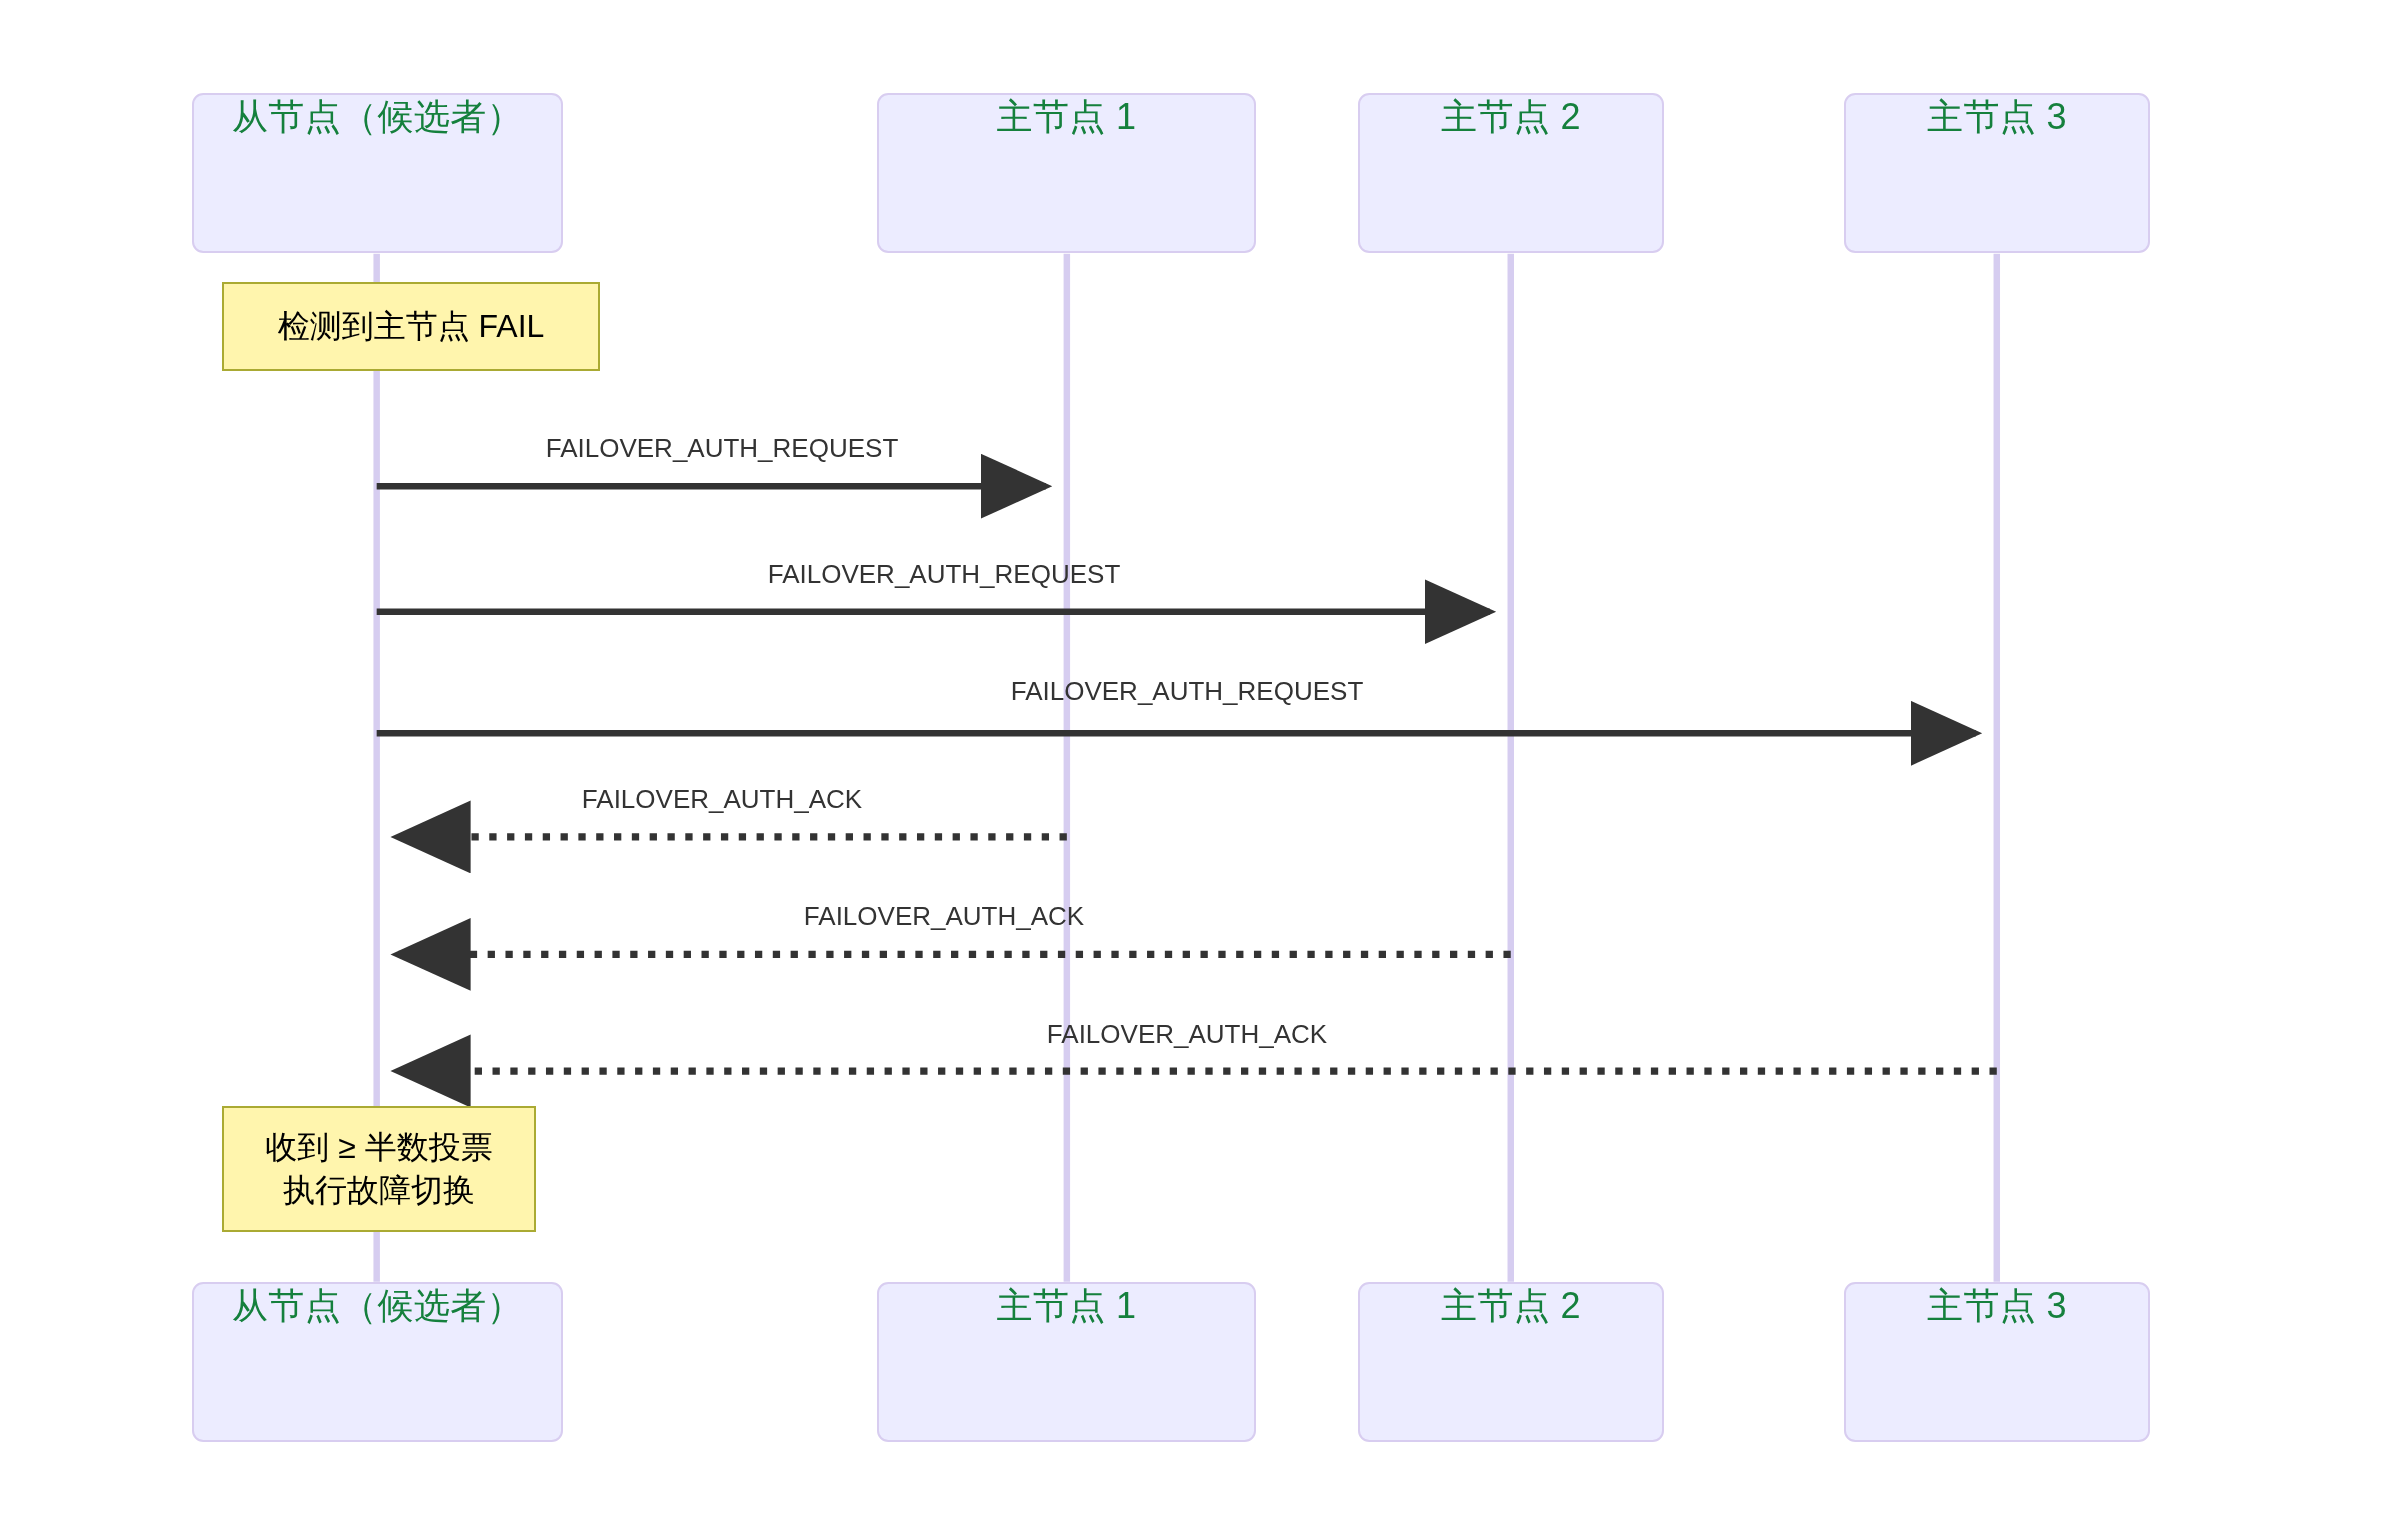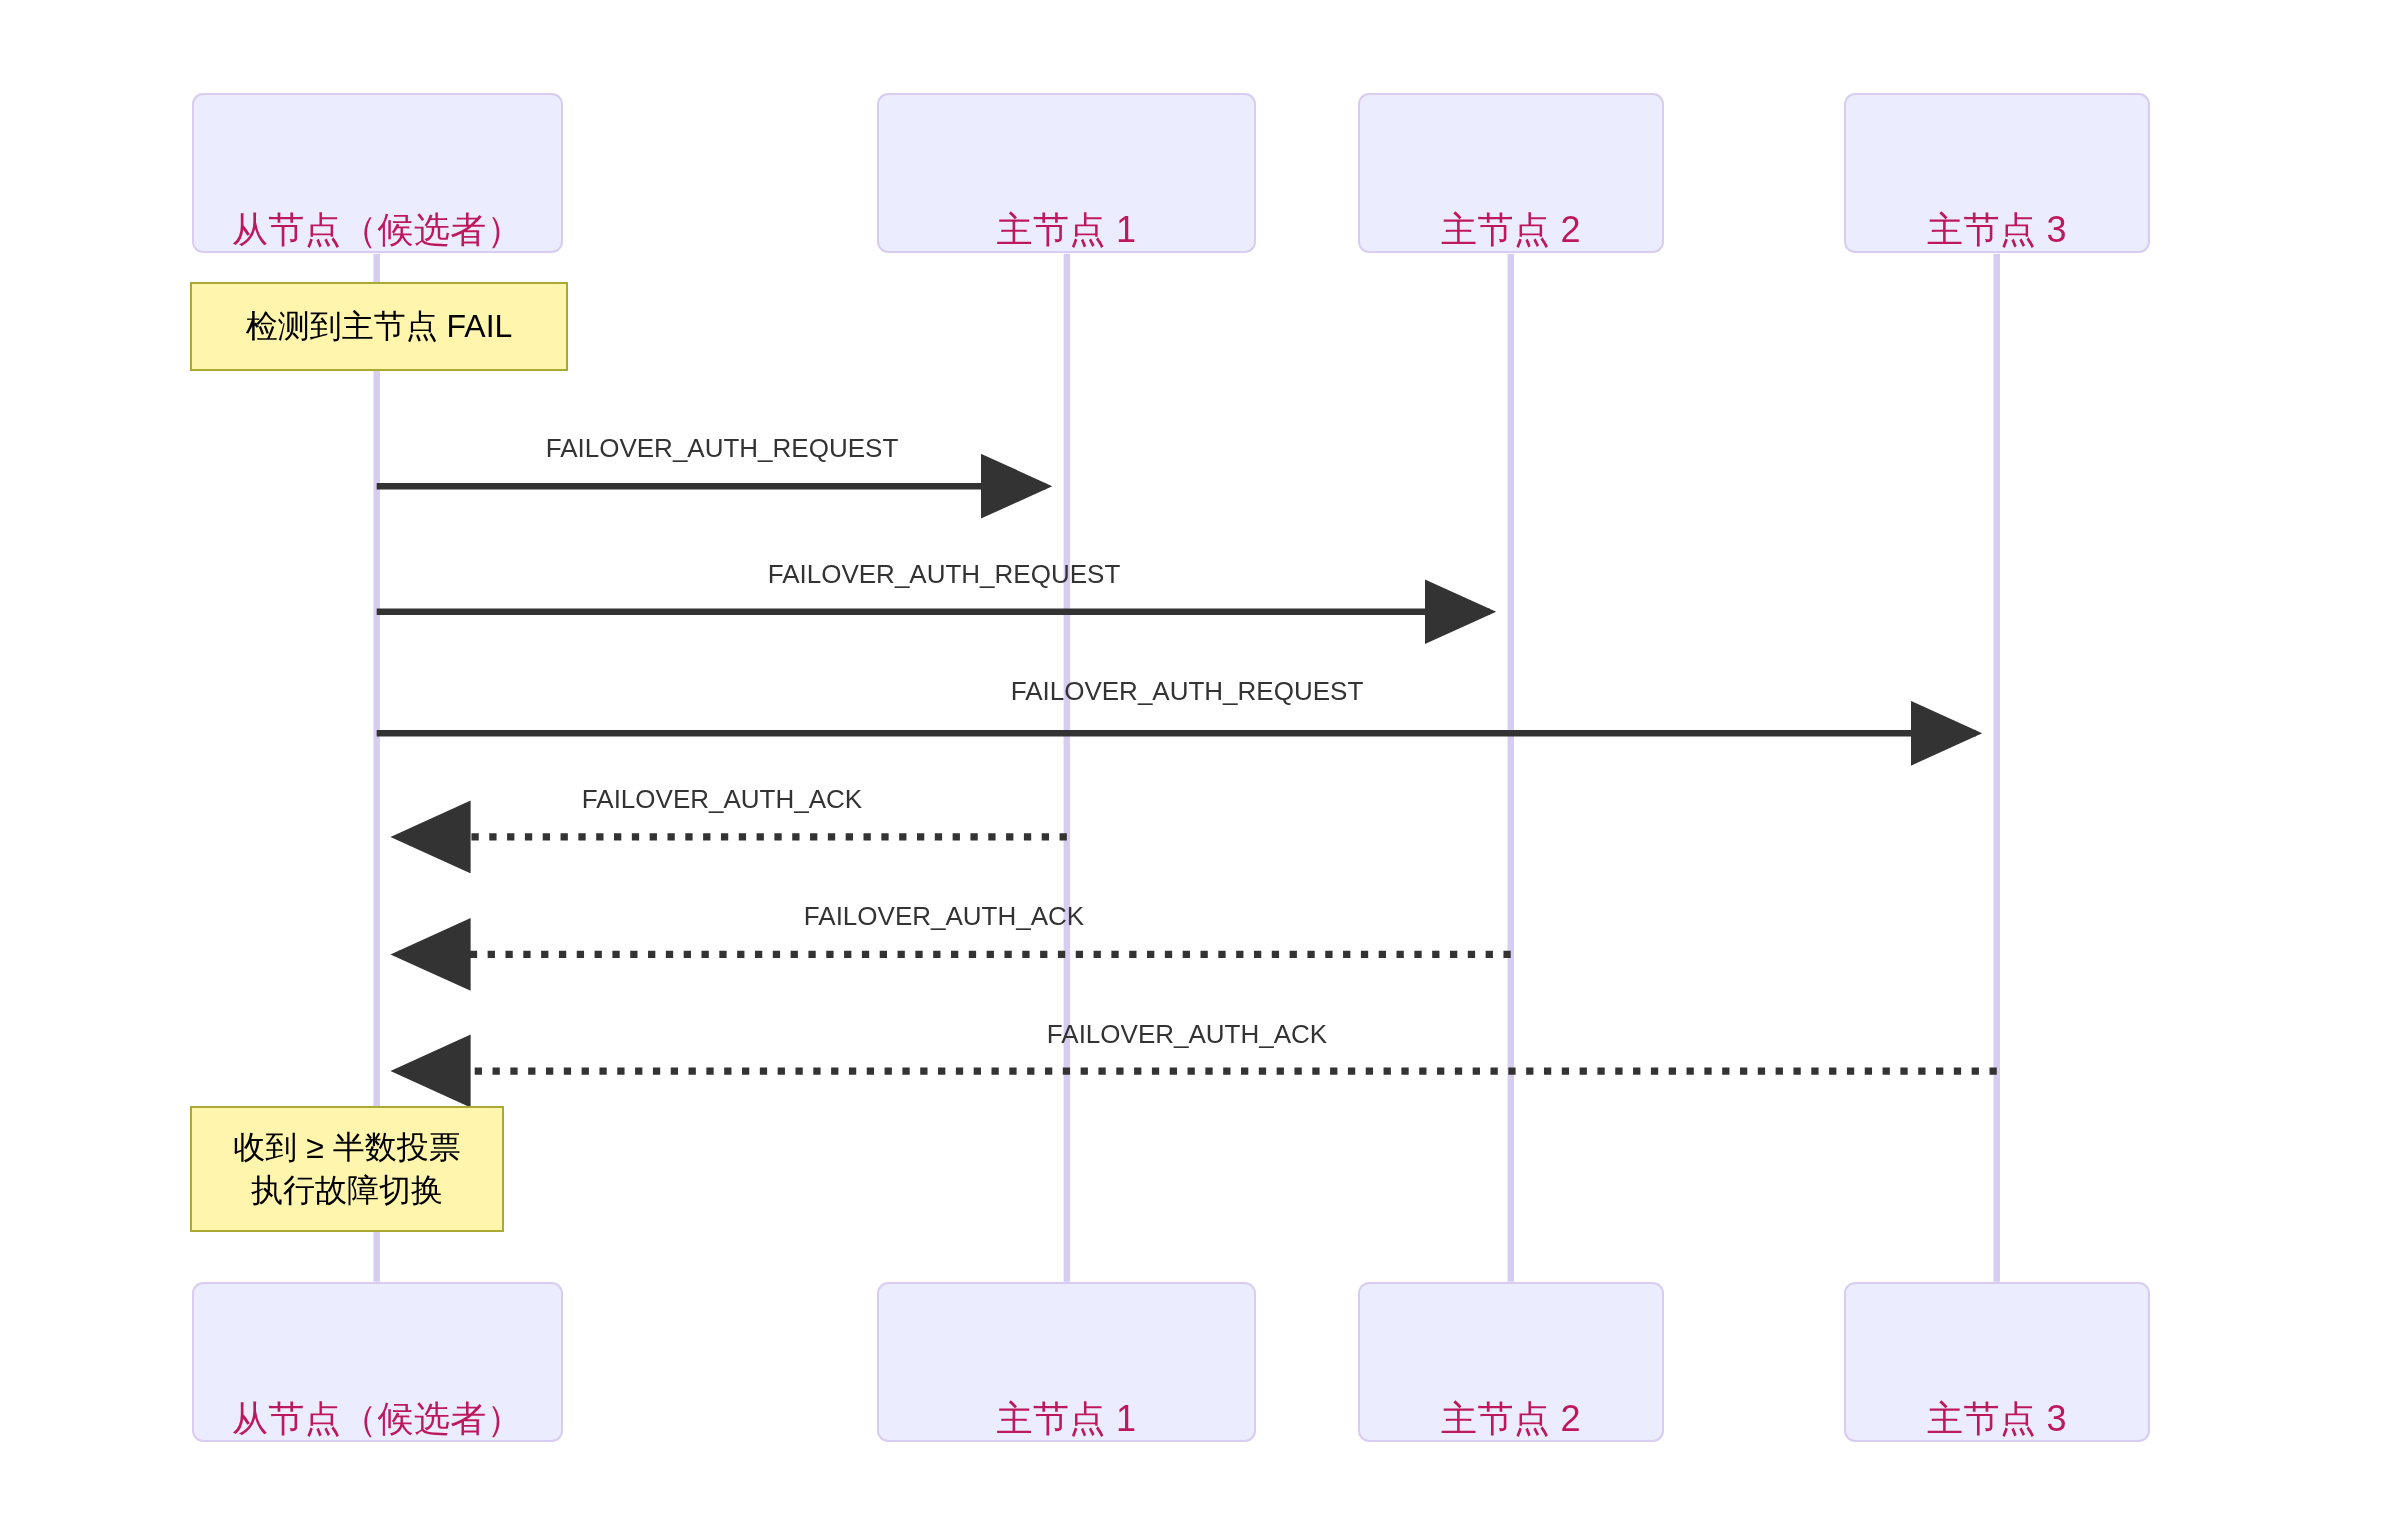--- a/index.html
+++ b/index.html
@@ -33,23 +33,23 @@
   }
 
   
   .participant {
     position: absolute;
     box-sizing: border-box;
     background: #ececff;
     border: 2.4px solid #d8cdf0;
     border-radius: 11.3px;
     display: flex;
-    align-items: flex-end;
+    align-items: flex-start;
     justify-content: center;
-    color: #be185d;
+    color: #15803d;
     font-size: 36px;
     line-height: 1.2;
     letter-spacing: 0.4px;
     z-index: 5;
   }
 
   
   .note {
     position: absolute;
     box-sizing: border-box;
@@ -57,20 +57,21 @@
     border: 2.4px solid #aaaa33;
     display: flex;
     flex-direction: column;
     align-items: center;
     justify-content: center;
     color: #000000;
     font-size: 32px;
     line-height: 1.35;
     text-align: center;
     z-index: 6;
+    margin-left: 32px;
   }
   .note-line { display: block; white-space: pre; }
 
   
   .msg-label {
     position: absolute;
     color: #333333;
     font-size: 26px;
     line-height: 1;
     white-space: nowrap;

